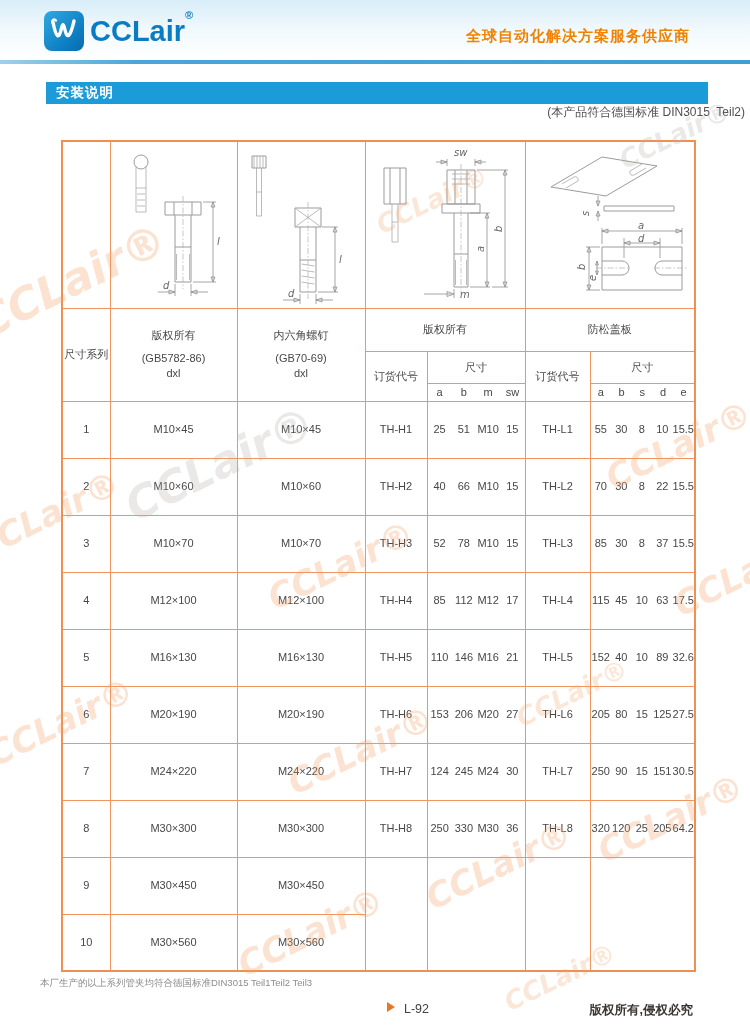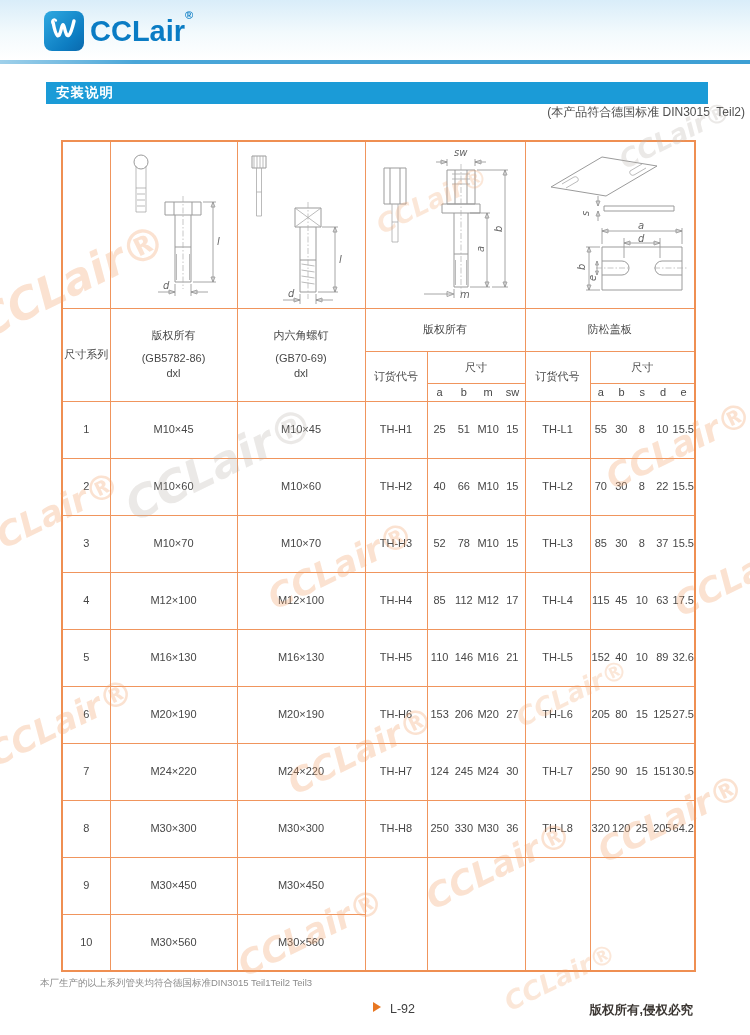--- a/index.html
+++ b/index.html
@@ -73,21 +73,21 @@
   svg.draw { display:block; }
   .ln   { stroke:#9b9b9b; stroke-width:1; fill:none; }
   .lnt  { stroke:#aaaaaa; stroke-width:0.8; fill:none; }
   .cl   { stroke:#b0b0b0; stroke-width:0.7; fill:none; stroke-dasharray:6 2 1.5 2; }
   .dim  { stroke:#8f8f8f; stroke-width:0.8; fill:none; }
   .lbl  { fill:#666; font-size:10px; font-style:italic; font-family:"DejaVu Sans",sans-serif; }
   
   .footnote {
     position:absolute; left:40px; top:977px; font-size:9.5px; color:#8c8c8c;
   }
-  .page-num { position:absolute; left:364px; top:1002px; display:flex; align-items:flex-start; }
+  .page-num { position:absolute; left:378px; top:1002px; display:flex; align-items:flex-start; }
   .tri {
     width:0; height:0; display:inline-block;
     border-left:8px solid #e87722; border-top:5px solid transparent; border-bottom:5px solid transparent;
   }
   .page-num span { font-size:12.5px; color:#3f3f3f; margin-left:9px; }
   .copyright {
     position:absolute; right:57px; top:1002px;
     font-size:12.5px; font-weight:bold; color:#3b3632;
   }
   
@@ -123,20 +123,21 @@
 <div class="banner">
   <div class="logo">
     <div class="logo-mark">
       <svg width="34" height="34" viewBox="0 0 34 34">
         <path d="M6 8 C9 24, 12 26, 14.5 14 C15.5 9.5, 16.5 9.5, 17.5 14 C20 26, 23 24, 27 7" stroke="#ffffff" stroke-width="3.4" fill="none" stroke-linecap="round"></path>
         <path d="M5.5 9 C4.5 5.5, 7.5 4.5, 9 6.5" stroke="#ffffff" stroke-width="2.2" fill="none" stroke-linecap="round"></path>
       </svg>
     </div>
     <div class="logo-text"><span>CCLair</span><span class="logo-reg">®</span></div>
   </div>
+  <div class="slogan">全球自动化解决方案服务供应商</div>
 </div>
 <div class="banner-line"></div>
 
 <div class="section-bar">
   <span>安装说明</span>
 </div>
 
 <div class="standard-note">(本产品符合德国标准 DIN3015  Teil2)</div>
 
 <table class="spec-table">

